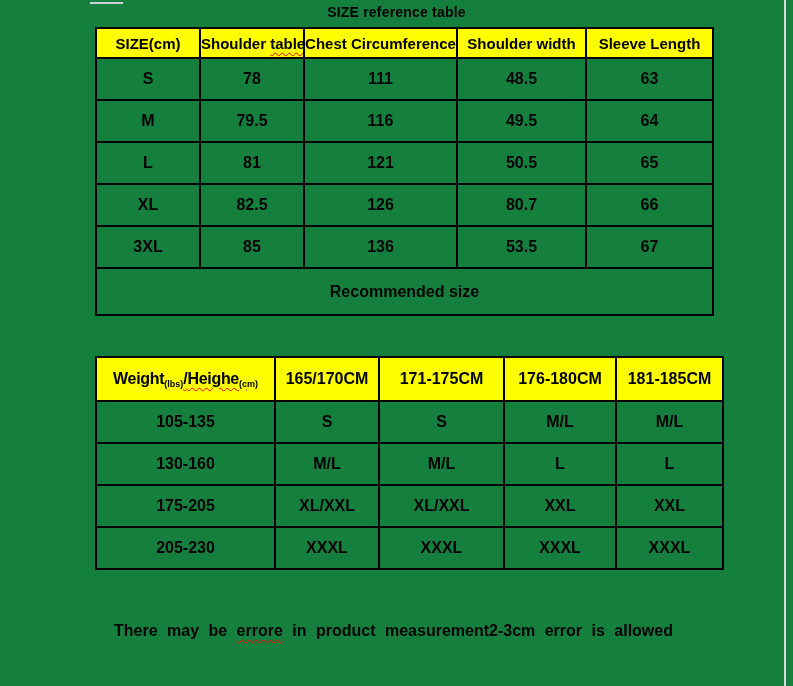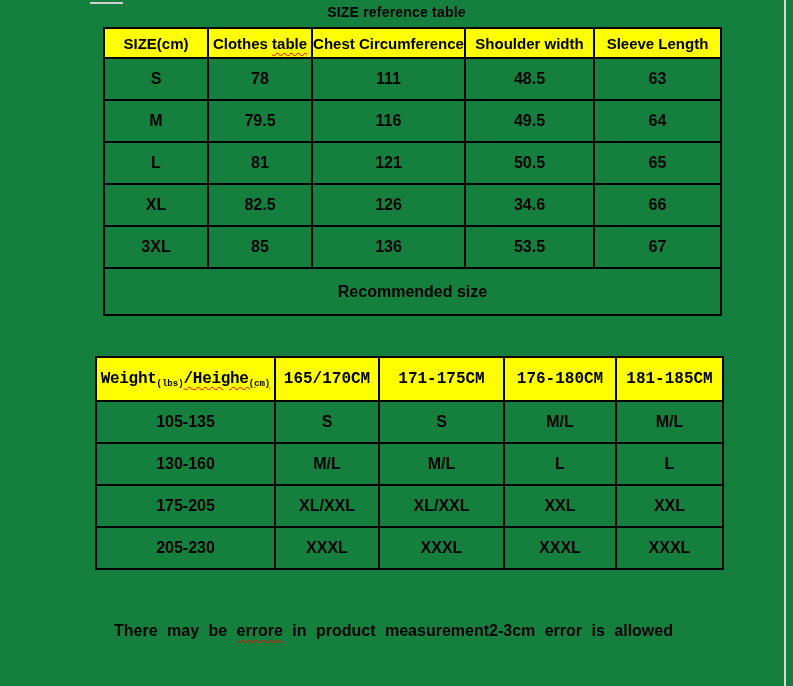--- a/index.html
+++ b/index.html
@@ -32,31 +32,31 @@
     border: 2px solid #000000;
     text-align: center;
     vertical-align: middle;
     font-weight: bold;
     font-size: 16px;
     padding: 0;
     overflow: hidden;
     white-space: nowrap;
   }
   
-  .size-table { left: 103px; top: 27px; width: 617px; }
+  .size-table { left: 95px; top: 27px; width: 617px; }
   .size-table tr { height: 42px; }
   .size-table tr.hdr { height: 30px; }
   .size-table tr.hdr td { background: #FFFF00; font-size: 15px; }
   .size-table tr.recommended { height: 47px; }
   .size-table tr.recommended td { font-size: 16px; margin-top: 12px; }
   
   .fit-table { left: 95px; top: 356px; width: 627px; }
   .fit-table tr { height: 42px; }
   .fit-table tr.hdr { height: 44px; }
-  .fit-table tr.hdr td { background: #FFFF00; font-size: 16px; font-family: Liberation Mono, monospace; }
+  .fit-table tr.hdr td { background: #FFFF00; font-size: 16px; }
   .fit-table td.weight-cell { font-size: 15px; letter-spacing: -0.3px; }
   .subsc { font-size: 9px; vertical-align: -3px; letter-spacing: 0; }
   
   .squiggle {
     text-decoration-line: underline;
     text-decoration-style: wavy;
     text-decoration-color: #FF0000;
     text-decoration-thickness: 1px;
     text-underline-offset: 3px;
   }
@@ -100,21 +100,21 @@
     <colgroup>
       <col style="width:104px">
         <col style="width:104px">
         <col style="width:153px">
         <col style="width:129px">
         <col style="width:127px">
     </colgroup>
     <tbody>
         <tr class="hdr">
       <td>SIZE(cm)</td>
-      <td><span>Clothes</span> <span class="squiggle">table</span></td>
+      <td><span>Shoulder</span> <span class="squiggle">table</span></td>
       <td>Chest Circumference</td>
       <td>Shoulder width</td>
       <td>Sleeve Length</td>
     </tr>
     <tr>
       <td>S</td>
       <td>78</td>
       <td>111</td>
       <td>48.5</td>
       <td>63</td>
@@ -130,21 +130,21 @@
       <td>L</td>
       <td>81</td>
       <td>121</td>
       <td>50.5</td>
       <td>65</td>
     </tr>
     <tr>
       <td>XL</td>
       <td>82.5</td>
       <td>126</td>
-      <td>34.6</td>
+      <td>80.7</td>
       <td>66</td>
     </tr>
     <tr>
       <td>3XL</td>
       <td>85</td>
       <td>136</td>
       <td>53.5</td>
       <td>67</td>
     </tr>
     <tr class="recommended">

